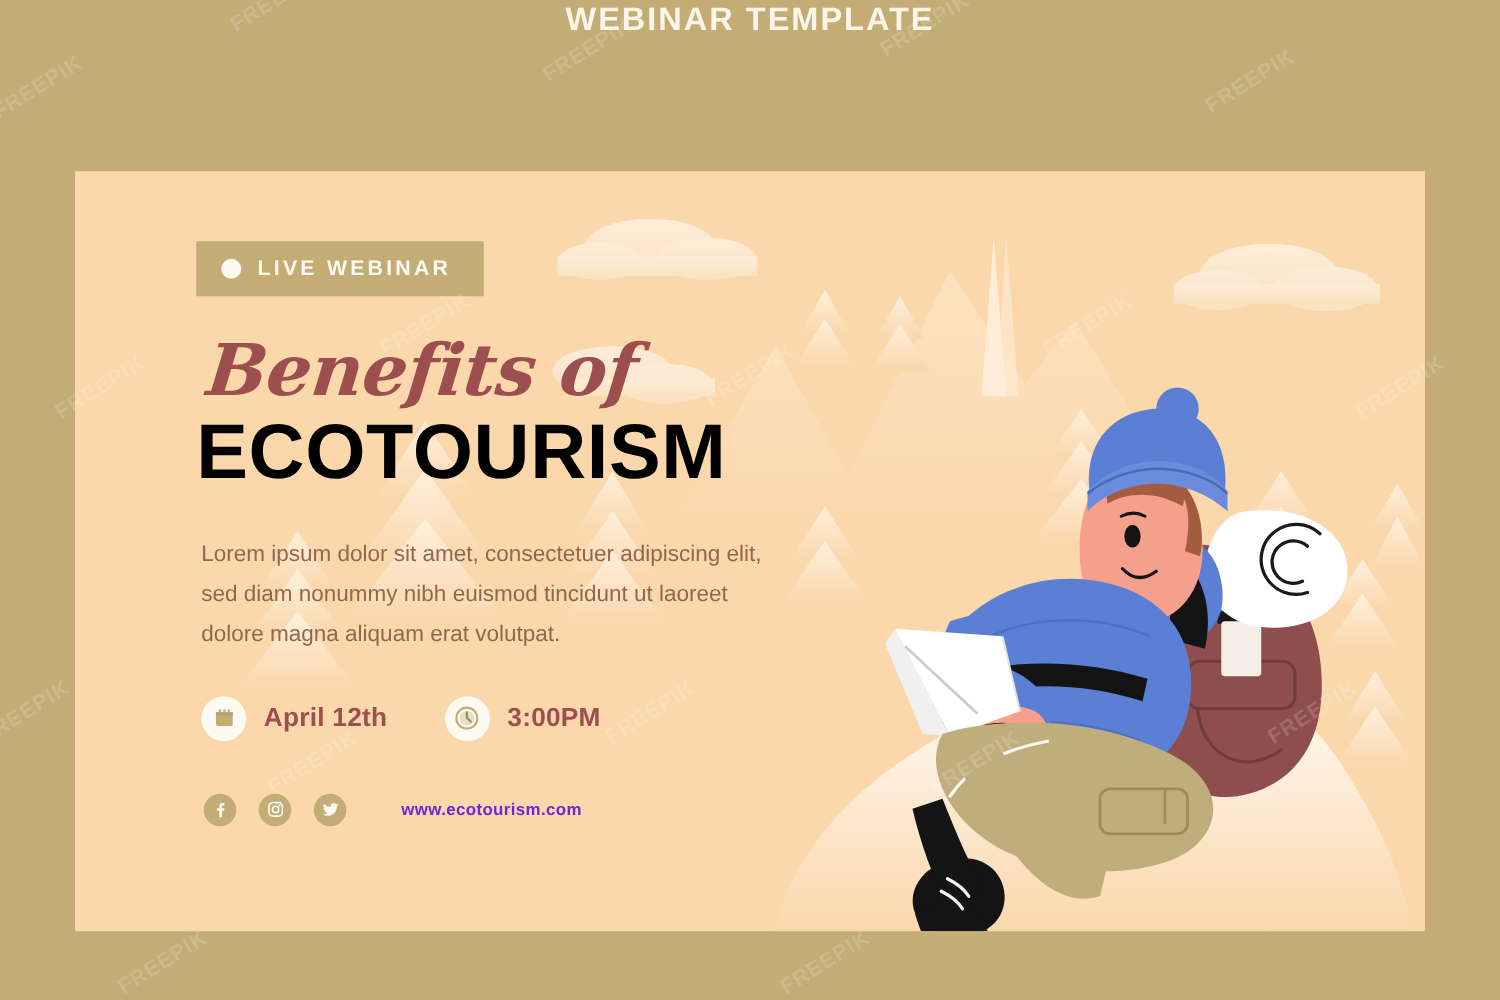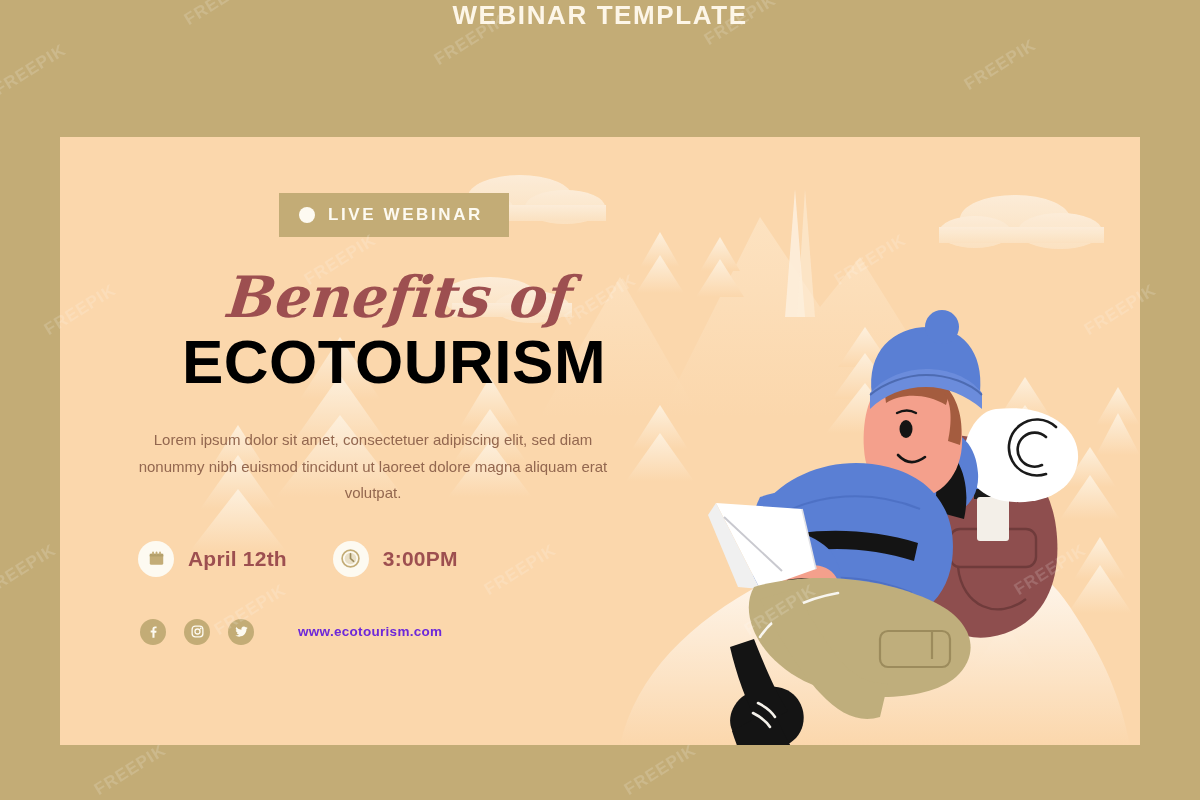--- a/index.html
+++ b/index.html
@@ -78,25 +78,24 @@
   .scene {
     position: absolute;
     inset: 0;
     overflow: hidden;
   }
   .scene svg { display: block; }
 
   
   .content {
     position: absolute;
-    left: 74px;
+    left: 97px;
     top: 56px;
     width: 520px;
     z-index: 12;
-    text-align: center;
   }
 
   .badge {
     display: inline-flex;
     align-items: center;
     gap: 13px;
     background: #c3ac76;
     padding: 12px 26px 12px 20px;
     margin: 0 0 32px 0;
   }
@@ -133,21 +132,21 @@
     font-weight: 700;
     font-size: 62px;
     line-height: 1.0;
     letter-spacing: 0.5px;
     color: #000000;
     margin: 6px 0 0 0;
   }
 
   .body-copy {
     font-family: "Liberation Sans", sans-serif;
-    font-size: 15px;
+    font-size: 18px;
     line-height: 1.78;
     color: #93674f;
     margin: 34px 0 0 4px;
     max-width: 470px;
   }
 
   
   .meta-row {
     display: flex;
     align-items: center;

